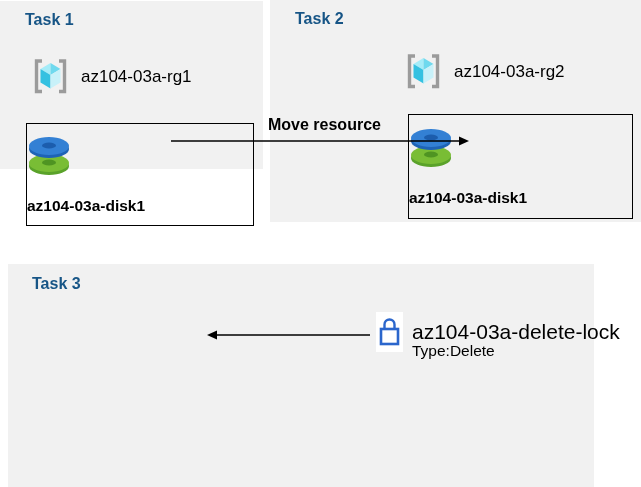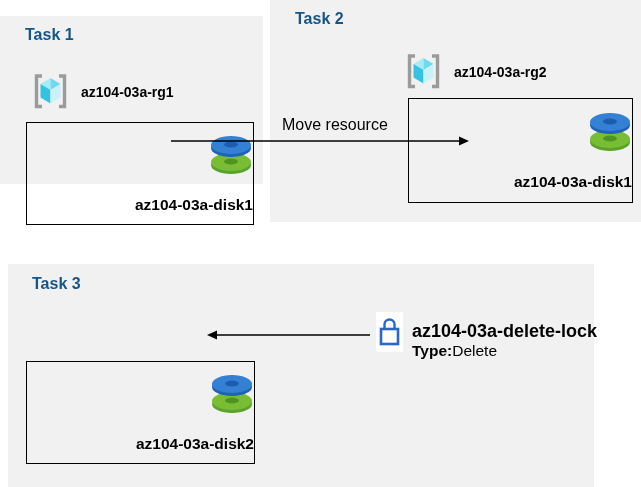--- a/index.html
+++ b/index.html
@@ -4,67 +4,68 @@
 <style>
   html, body { margin: 0; padding: 0; }
   body {
     width: 641px; height: 487px; position: relative;
     background: var(--page_bg, #ffffff);
     font-family: "Liberation Sans", sans-serif;
     color: var(--text_black, #000);
     overflow: hidden;
   }
   .panel { position: absolute; background: var(--panel_bg, #f1f1f1); }
-  #task1 { left: 0px;   top: 16px;   width: 263px; height: 168px; }
+  #task1 { left: 0px;   top: 1px;   width: 263px; height: 168px; }
   #task2 { left: 270px; top: 0px;   width: 371px; height: 222px; }
   #task3 { left: 8px;   top: 264px; width: 586px; height: 267px; }
 
   .task-title {
     position: absolute; left: 25px; top: 10px;
     font-size: 16px; font-weight: bold;
     color: var(--heading_blue, #175586);
   }
   #task3 .task-title { left: 24px; top: 11px; }
 
   .rg-row { position: absolute; display: flex; align-items: center; gap: 13px; }
   #task1 .rg-row { left: 33px;  top: 57px; }
   #task2 .rg-row { left: 136px; top: 53px; text-align: right; }
   #task3 .rg-row { left: 28px;  top: 50px; }
-  .rg-label { font-size: 14px; font-weight: bold; white-space: nowrap; }
+  .rg-label { font-size: 17px; font-weight: normal; white-space: nowrap; }
 
   .resource-box {
     position: absolute;
     border: 1.5px solid var(--box_border, #000);
     display: flex; flex-direction: column;
-    align-items: flex-end; justify-content: center; gap: 20px;
+    align-items: flex-start; justify-content: center; gap: 20px;
     box-sizing: border-box;
+    margin-top: 16px;
   }
   #task1 .resource-box { left: 26px;  top: 106px; width: 228px; height: 103px; }
   #task2 .resource-box { left: 138px; top: 98px;  width: 225px; height: 105px; }
   #task3 .resource-box { left: 18px;  top: 97px;  width: 229px; height: 103px; }
   .resource-label { font-size: 15.5px; font-weight: bold; white-space: nowrap; }
 
   .move-label {
-    position: absolute; left: 282px; top: 116px;
-    font-size: 16px; font-weight: normal; white-space: nowrap;
+    position: absolute; left: 268px; top: 116px;
+    font-size: 16px; font-weight: bold; white-space: nowrap;
   }
   .arrow-svg { position: absolute; overflow: visible; }
   #move-arrow { left: 171px; top: 133px; }
   #lock-arrow { left: 197px; top: 63px; }
 
   .lock-box {
     position: absolute; left: 368px; top: 48px;
     width: 27px; height: 40px;
     background: var(--lock_bg, #fff);
     display: flex; align-items: center; justify-content: center;
   }
   .lock-text { position: absolute; left: 404px; top: 58px; line-height: 19px; }
-  .lock-name { font-size: 18px; font-weight: bold; white-space: nowrap; }
+  .lock-name { font-size: 21px; font-weight: normal; white-space: nowrap; }
   .lock-type { font-size: 15.5px; white-space: nowrap; }
-  .lock-type .t-label { font-weight: bold; }
+  .lock-type .t-label { font-weight: normal; }
   .lock-type .t-value { font-weight: normal; }
 </style>
 </head>
 <body>
 
 <div class="panel" id="task1">
   <div class="task-title">Task 1</div>
   <div class="rg-row">
     <svg width="35" height="37" viewBox="0 0 35 37">
       <path d="M9,3 H3.5 V33.5 H9" fill="none" stroke="var(--bracket_gray,#9b9b9b)" stroke-width="3.4"></path>
@@ -133,24 +134,13 @@
     <svg width="23" height="34" viewBox="0 0 23 34">
       <path d="M6.5,14 V9.5 a5,5 0 0 1 10,0 V14" fill="none" stroke="var(--lock_blue,#2b66cc)" stroke-width="2.4"></path>
       <rect x="3" y="14" width="17" height="15" fill="none" stroke="var(--lock_blue,#2b66cc)" stroke-width="2.6"></rect>
     </svg>
   </div>
   <div class="lock-text">
     <div class="lock-name">az104-03a-delete-lock</div>
     <div class="lock-type"><span class="t-label">Type:</span><span class="t-value">Delete</span></div>
   </div>
 
-  <div class="resource-box">
-    <svg width="44" height="42" viewBox="0 0 44 42">
-      <ellipse cx="22" cy="31" rx="20" ry="9" style="fill:var(--disk_green_side,#5aa22a)"></ellipse>
-      <ellipse cx="22" cy="28" rx="20" ry="9" style="fill:var(--disk_green_top,#79bd35)"></ellipse>
-      <ellipse cx="22" cy="27.5" rx="7" ry="3" style="fill:var(--disk_green_hole,#4f9422)"></ellipse>
-      <ellipse cx="22" cy="14" rx="20" ry="9" style="fill:var(--disk_blue_side,#1e63b5)"></ellipse>
-      <ellipse cx="22" cy="11" rx="20" ry="9" style="fill:var(--disk_blue_top,#3380d4)"></ellipse>
-      <ellipse cx="22" cy="10.5" rx="7" ry="3" style="fill:var(--disk_blue_hole,#1c5dad)"></ellipse>
-    </svg>
-    <span class="resource-label">az104-03a-disk2</span>
-  </div>
 </div>
 
 </body></html>

